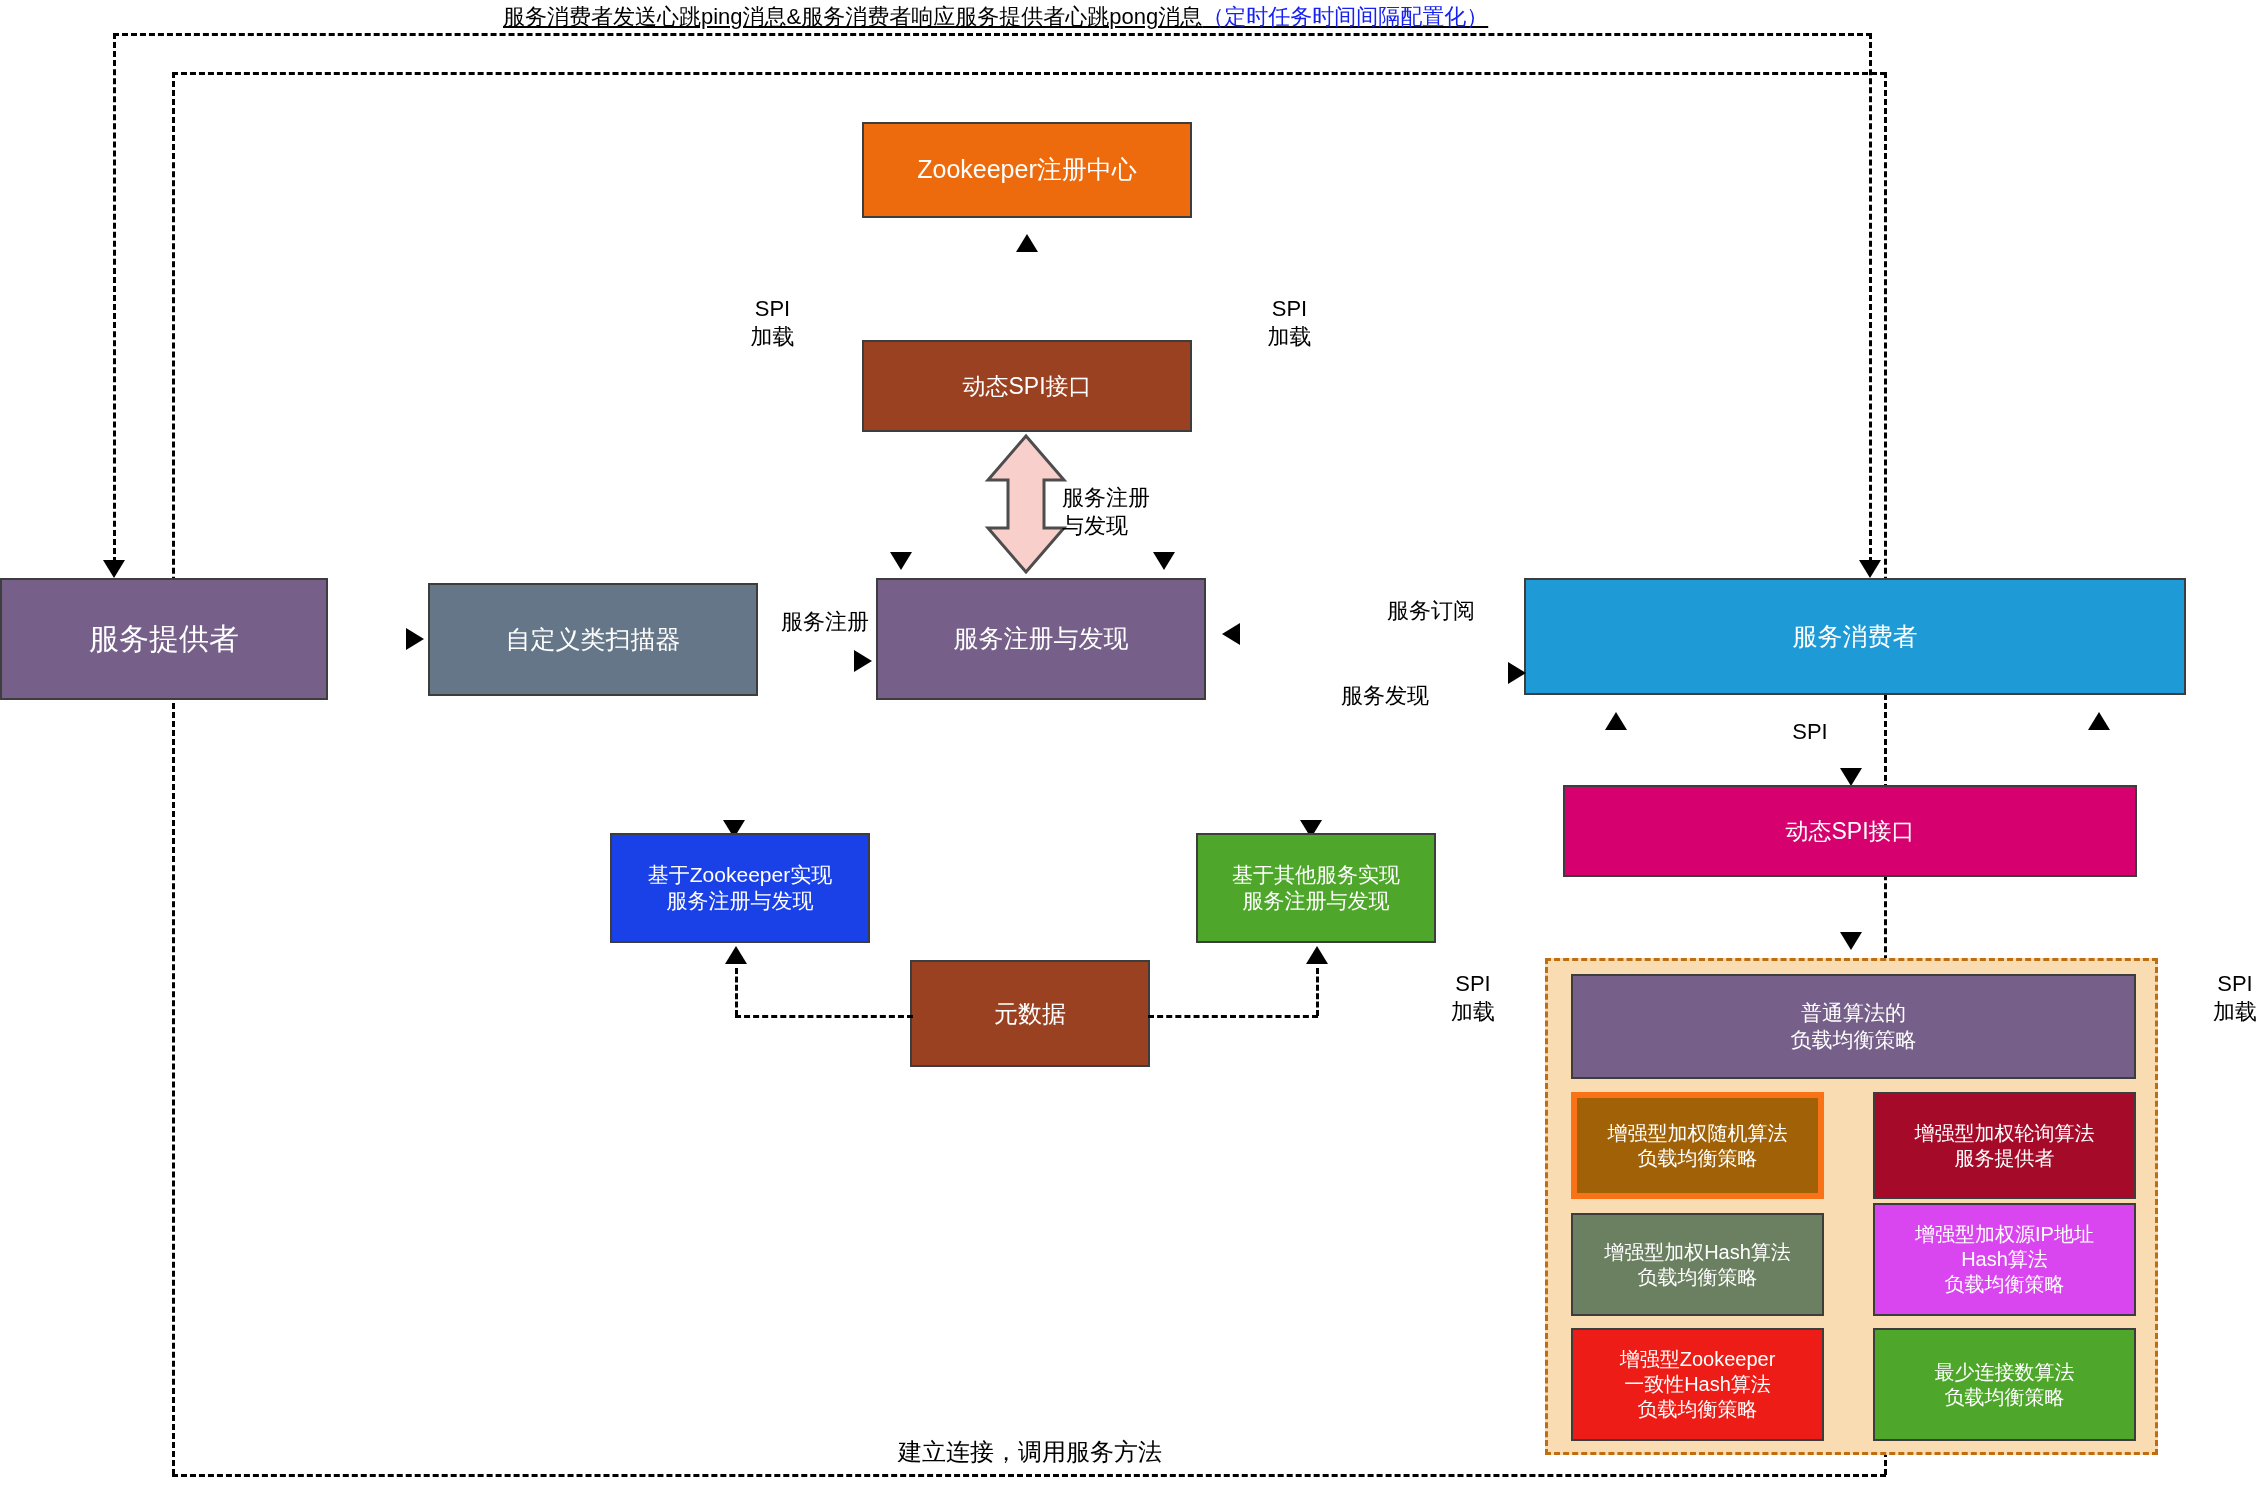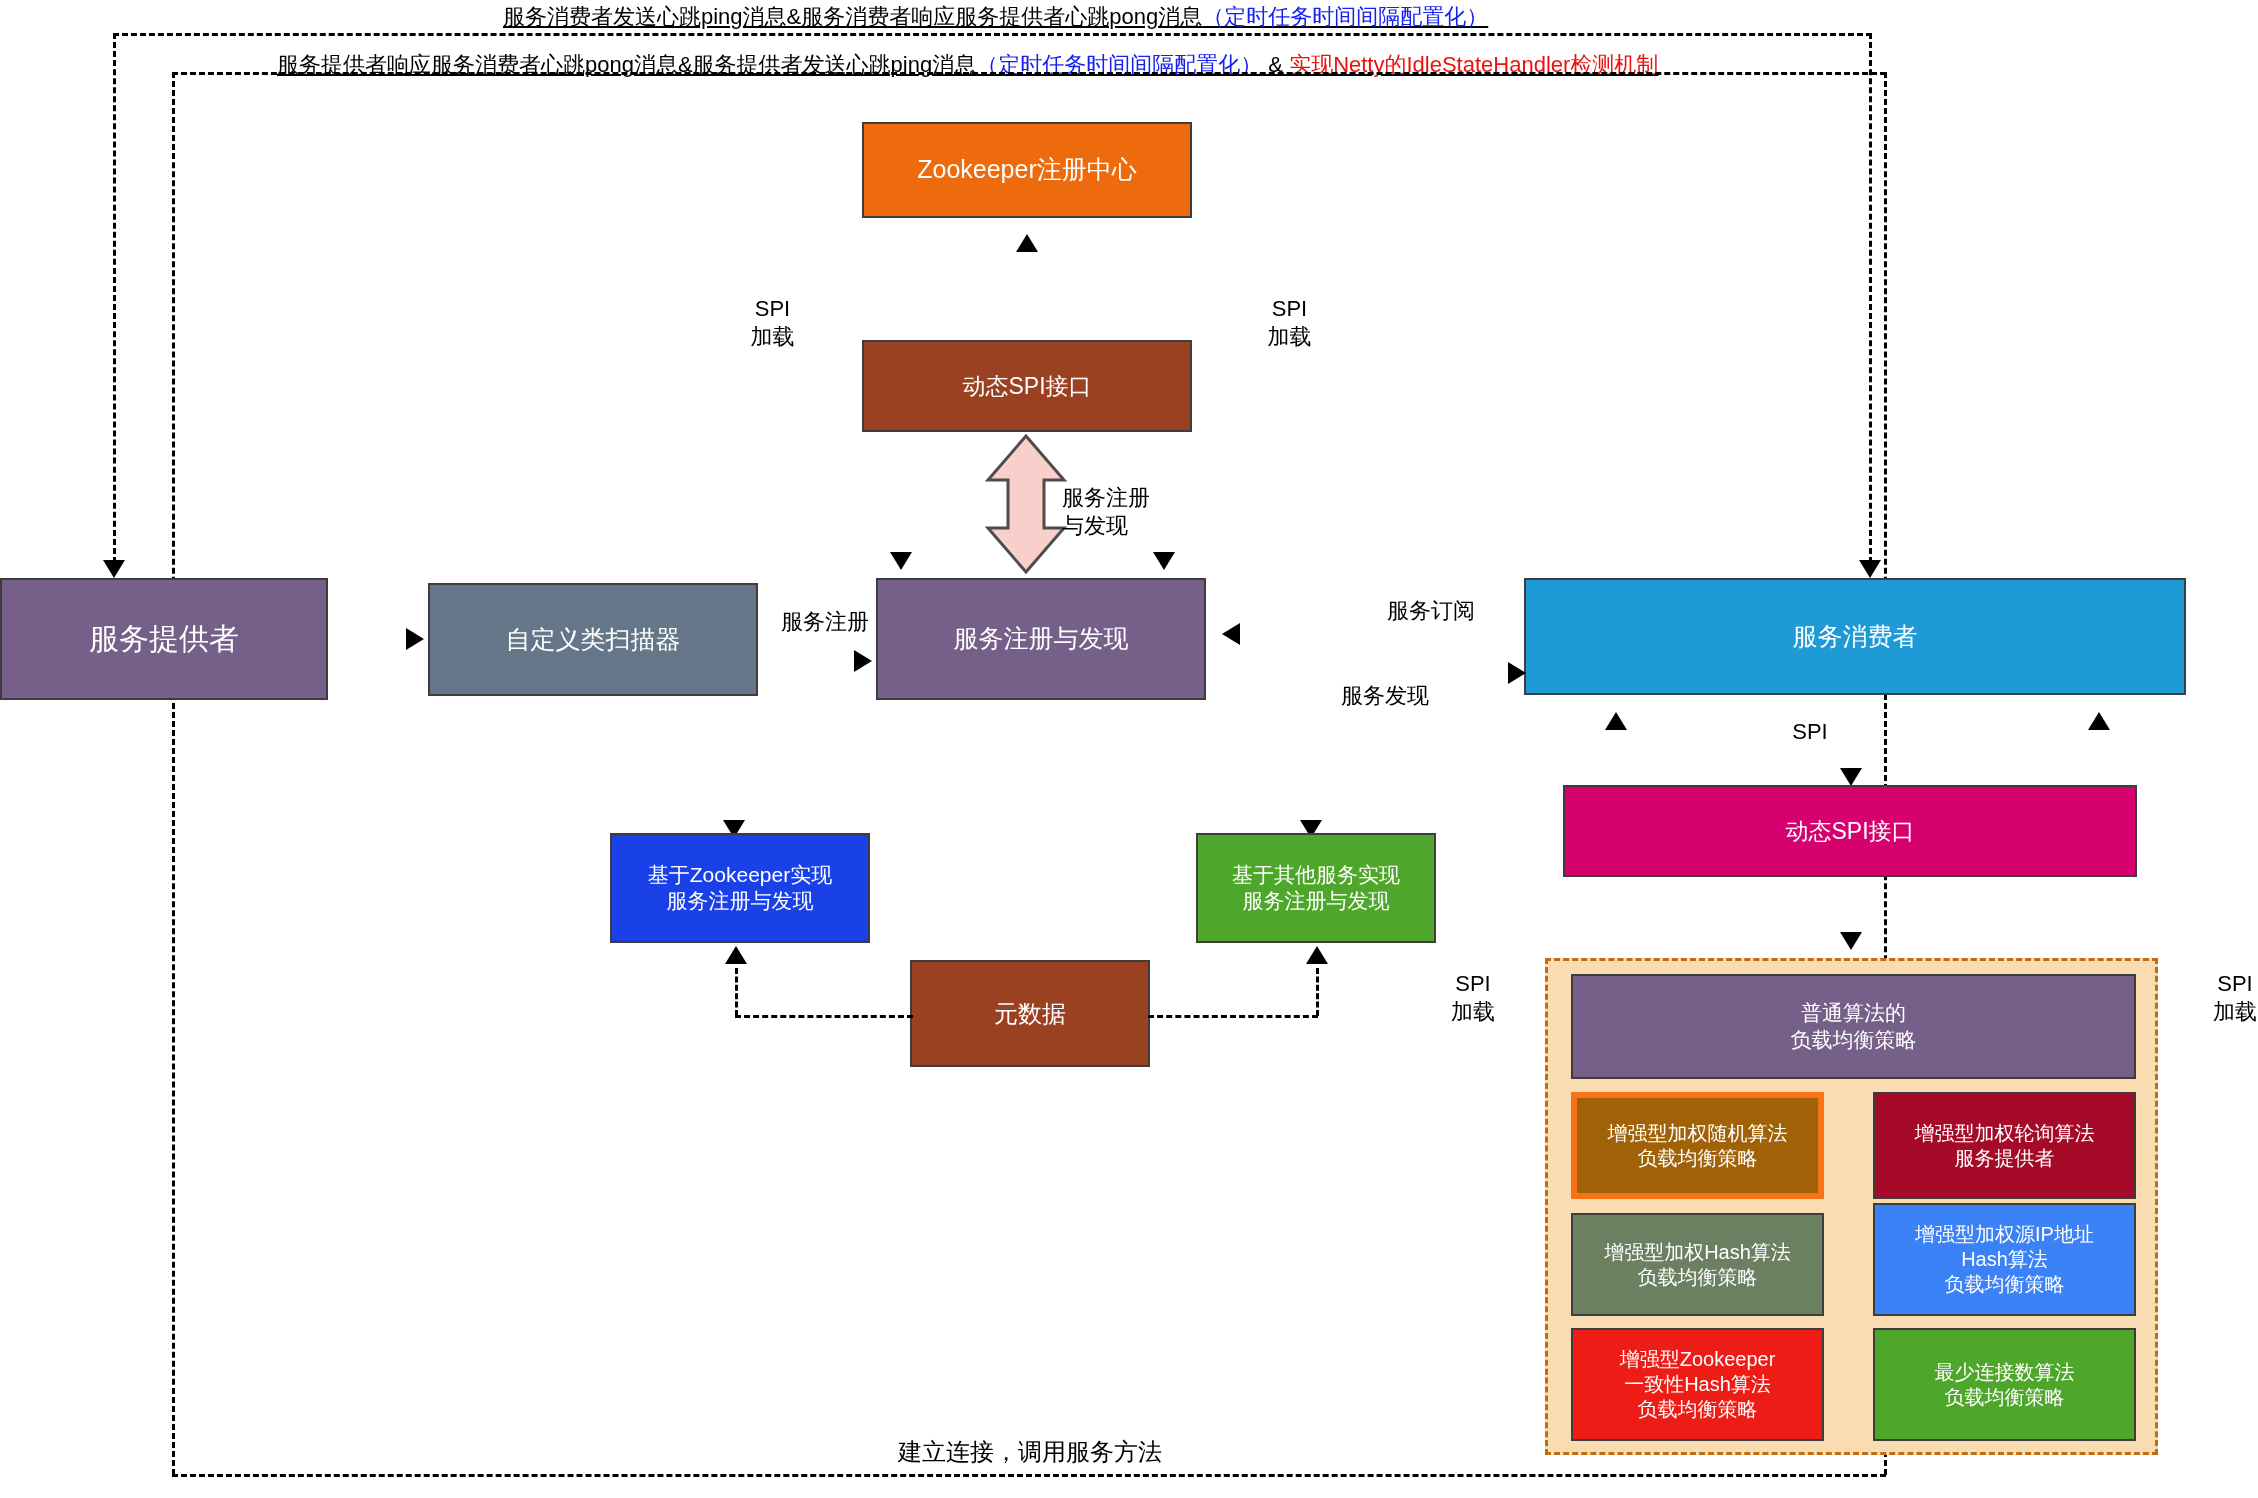--- a/index.html
+++ b/index.html
@@ -91,23 +91,20 @@
 </style>
 </head>
 <body>
 
 <div id="canvas">
 
   <div class="topline-txt" style="left:503px; top:2px; font-size:22px;">
     <span>服务消费者发送心跳ping消息&amp;服务消费者响应服务提供者心跳pong消息</span><span class="blue-txt">（定时任务时间间隔配置化）</span>
   </div>
 
-  <div class="topline-txt" style="left:277px; top:50px; font-size:22px;">
-    <span>服务提供者响应服务消费者心跳pong消息&amp;服务提供者发送心跳ping消息</span><span class="blue-txt">（定时任务时间间隔配置化）</span><span> &amp; </span><span class="red-txt">实现Netty的IdleStateHandler检测机制</span>
-  </div>
 
   <div class="dashed-h" style="left:113px; top:33px; width:1759px;"></div>
   <div class="dashed-v" style="left:113px; top:33px; height:530px;"></div>
   <div class="dashed-v" style="left:1869px; top:33px; height:530px;"></div>
   <div class="arrow arrow-down" style="left:103px; top:560px;"></div>
   <div class="arrow arrow-down" style="left:1859px; top:560px;"></div>
 
   <div class="dashed-h" style="left:172px; top:72px; width:1714px;"></div>
   <div class="dashed-v" style="left:172px; top:72px; height:1403px;"></div>
   <div class="dashed-v" style="left:1884px; top:72px; height:1403px;"></div>
@@ -216,21 +213,21 @@
 
     <div class="box" style="left:23px; top:131px; width:253px; height:107px; background:#a16207; border:6px solid #f97316; font-size:20px;">增强型加权随机算法
 负载均衡策略</div>
 
     <div class="box" style="left:325px; top:131px; width:263px; height:107px; background:#a50a28; border:2px solid #3d3d3d; font-size:20px;">增强型加权轮询算法
 服务提供者</div>
 
     <div class="box" style="left:23px; top:252px; width:253px; height:103px; background:#6b8061; border:2px solid #3d3d3d; font-size:20px;">增强型加权Hash算法
 负载均衡策略</div>
 
-    <div class="box" style="left:325px; top:242px; width:263px; height:113px; background:#3b82f6; border:2px solid #3d3d3d; font-size:20px;">增强型加权源IP地址
+    <div class="box" style="left:325px; top:242px; width:263px; height:113px; background:#d946ef; border:2px solid #3d3d3d; font-size:20px;">增强型加权源IP地址
 Hash算法
 负载均衡策略</div>
 
     <div class="box" style="left:23px; top:367px; width:253px; height:113px; background:#ed1c16; border:2px solid #3d3d3d; font-size:20px;">增强型Zookeeper
 一致性Hash算法
 负载均衡策略</div>
 
     <div class="box" style="left:325px; top:367px; width:263px; height:113px; background:#4ea72a; border:2px solid #3d3d3d; font-size:20px;">最少连接数算法
 负载均衡策略</div>
   </div>

